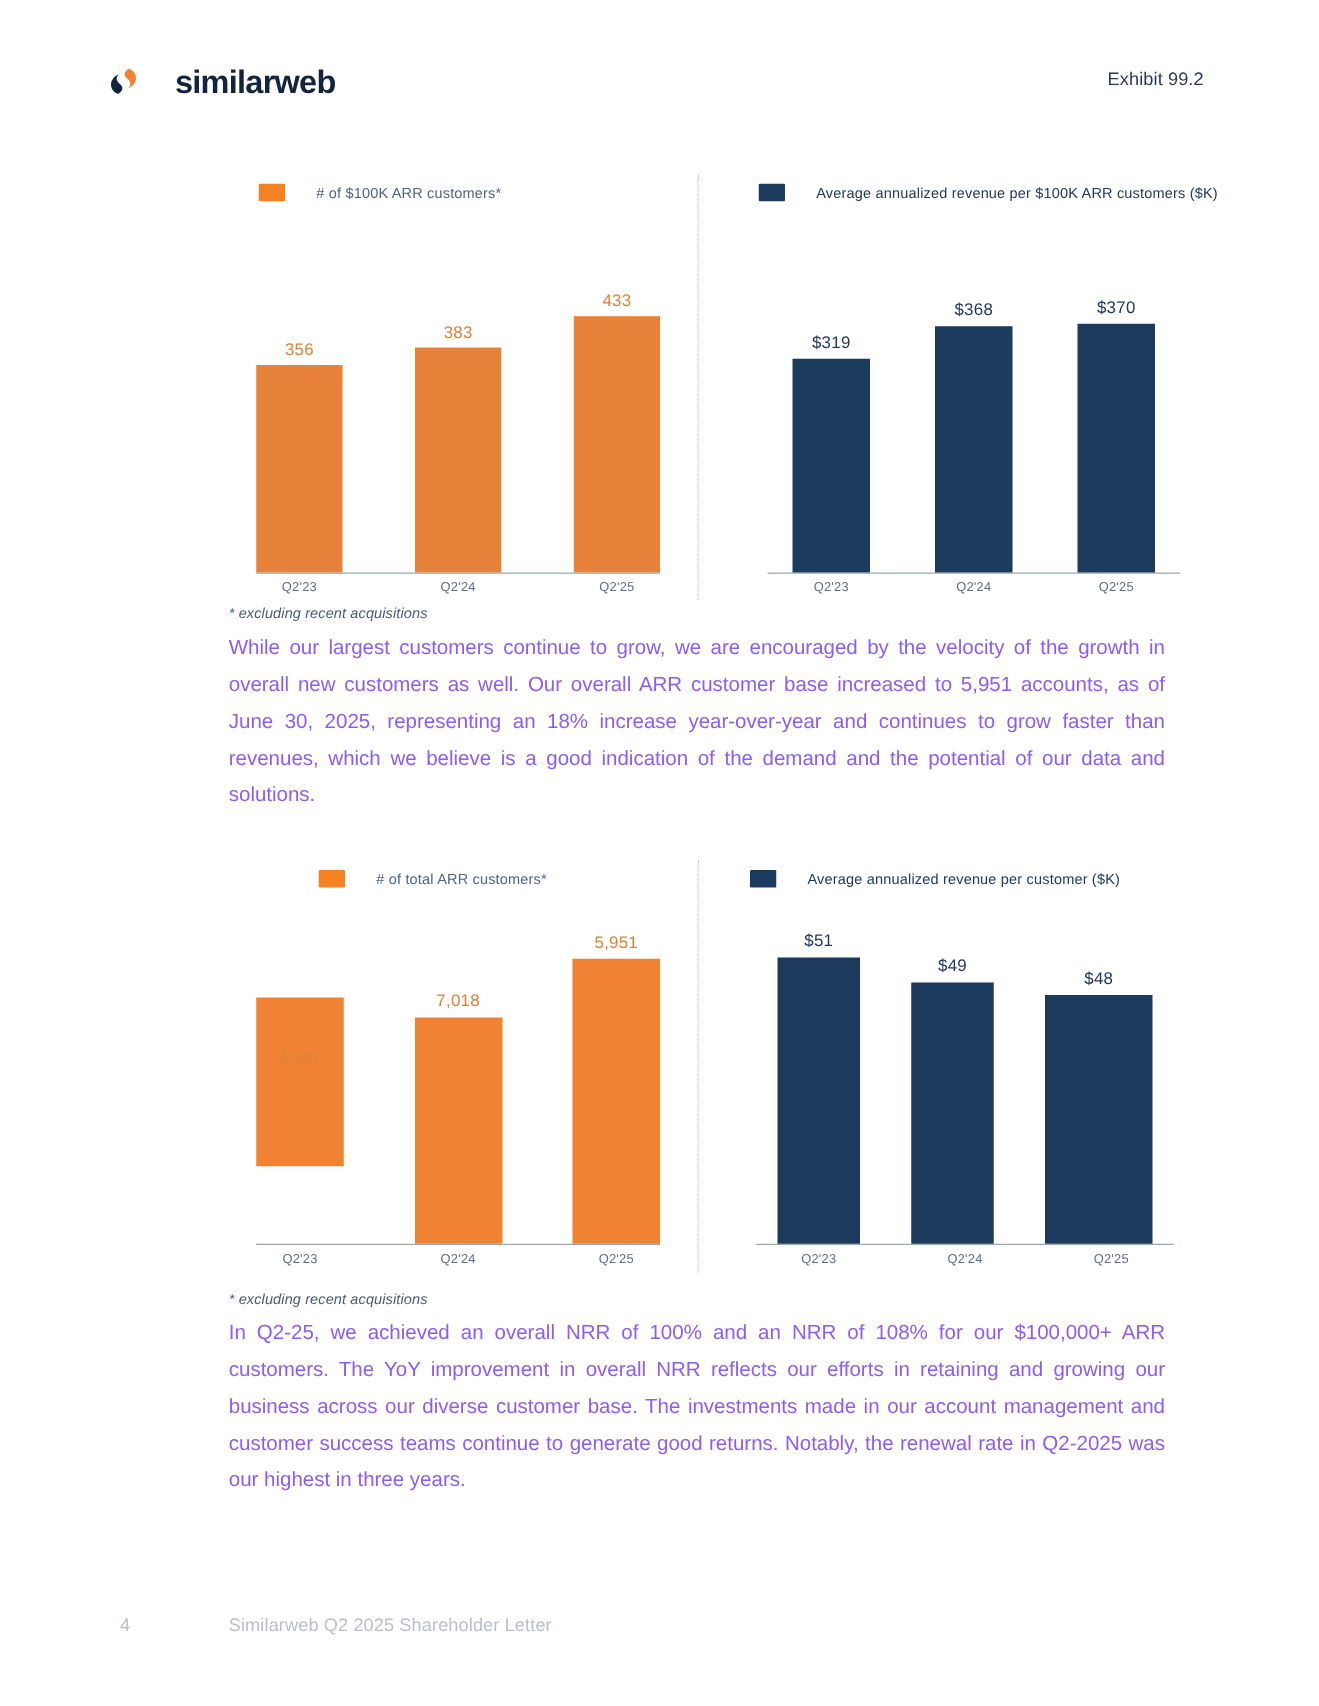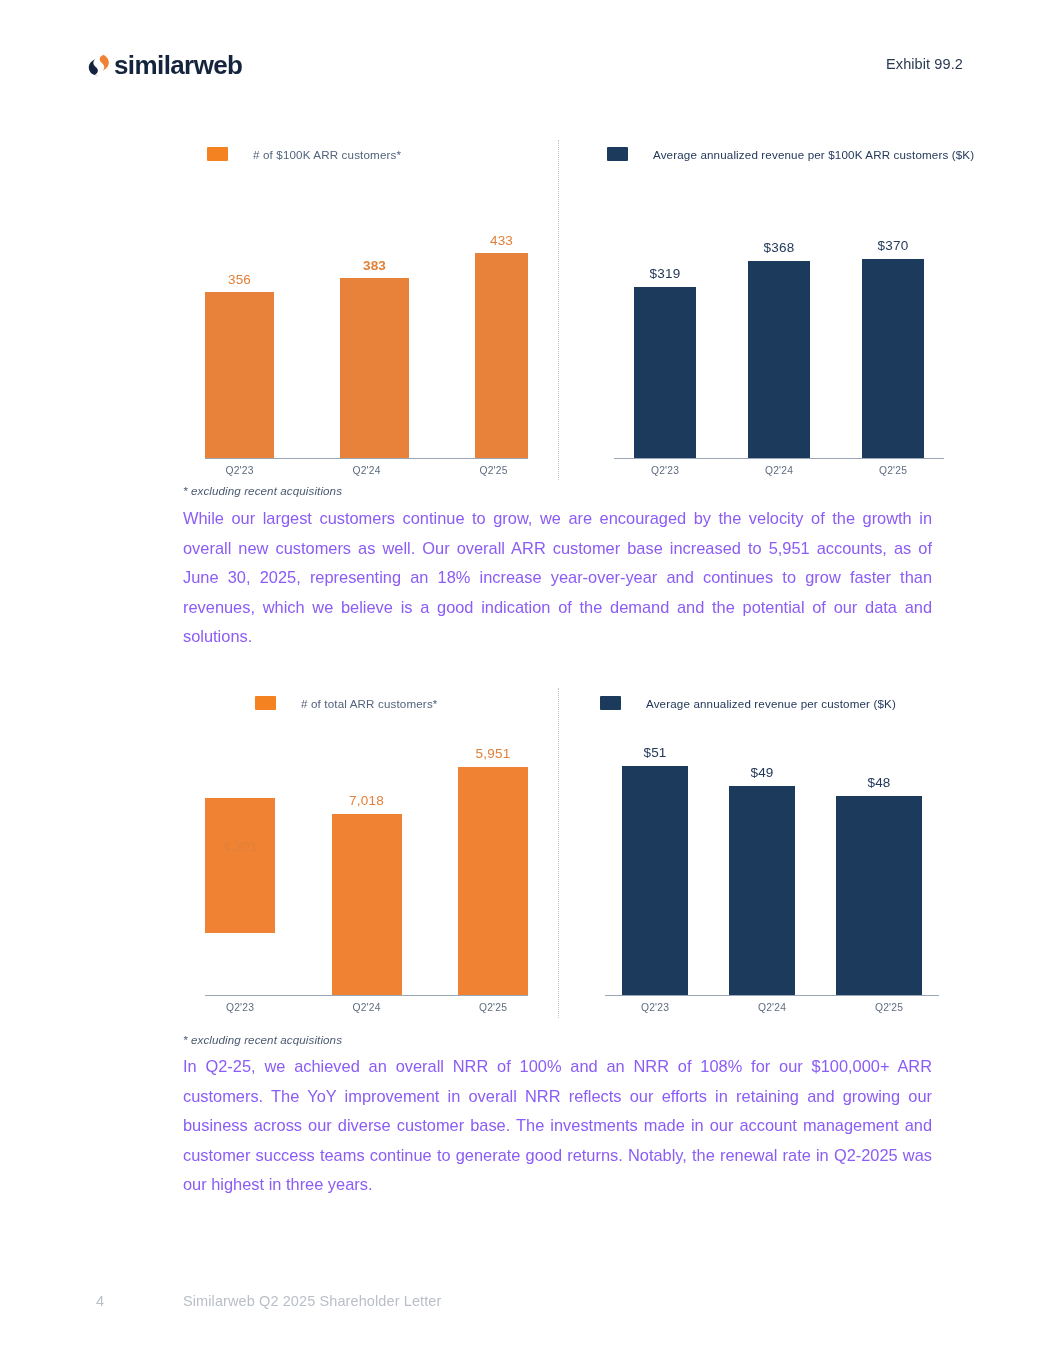--- a/index.html
+++ b/index.html
@@ -8,21 +8,21 @@
     background:#ffffff;
     font-family:"Liberation Sans", sans-serif;
     color:#2b3a52;
     overflow:hidden;
     position:relative;
   }
   .page{position:relative;width:1055px;height:1365px;}
 
   
   .header{position:absolute;top:52px;left:0;width:1055px;height:44px;}
-  .logo{position:absolute;left:86px;top:0px;display:flex;align-items:center;gap:2px;}
+  .logo{position:absolute;left:86px;top:0px;display:flex;align-items:center;gap:28px;}
   .logo-mark{width:26px;height:26px;display:block;}
   .logo-text{font-size:26px;font-weight:700;letter-spacing:-0.6px;color:#14243c;line-height:26px;}
   .exhibit{position:absolute;right:92px;top:4px;font-size:14.5px;color:#2b3a52;letter-spacing:.1px;}
 
   
   .chart-row{position:absolute;left:0;width:1055px;}
   .divider{position:absolute;top:0;left:558px;width:0;height:100%;
            border-left:1.5px dotted #b9c2cf;}
 
   .chart{position:absolute;}
@@ -81,24 +81,24 @@
       </div>
 
       <div class="plot" style="position:absolute;left:22px;top:62px;width:323px;height:250px;">
         <div class="axis-line" style="bottom:0;"></div>
         <div class="bars" style="height:250px;bottom:1.5px;">
           <div class="bar-group" style="width:69px;">
             <span class="bar-value orange" style="bottom:171px;">356</span>
             <div class="bar" style="height:166px;background:#e8813a;"></div>
           </div>
           <div class="bar-group" style="width:69px;">
-            <span class="bar-value orange" style="bottom:185px;font-weight:bold;">383</span>
+            <span class="bar-value orange" style="bottom:185px;">383</span>
             <div class="bar" style="height:180px;background:#e8813a;"></div>
           </div>
-          <div class="bar-group" style="width:53px;text-align:center;">
+          <div class="bar-group" style="width:69px;text-align:center;">
             <span class="bar-value orange" style="bottom:210px;">433</span>
             <div class="bar" style="height:205px;background:#e8813a;"></div>
           </div>
         </div>
       </div>
 
       <div class="xlabels" style="top:318px;left:22px;width:323px;">
         <span class="xlabel" style="width:69px;">Q2'23</span>
         <span class="xlabel" style="width:69px;">Q2'24</span>
         <span class="xlabel" style="width:69px;">Q2'25</span>

